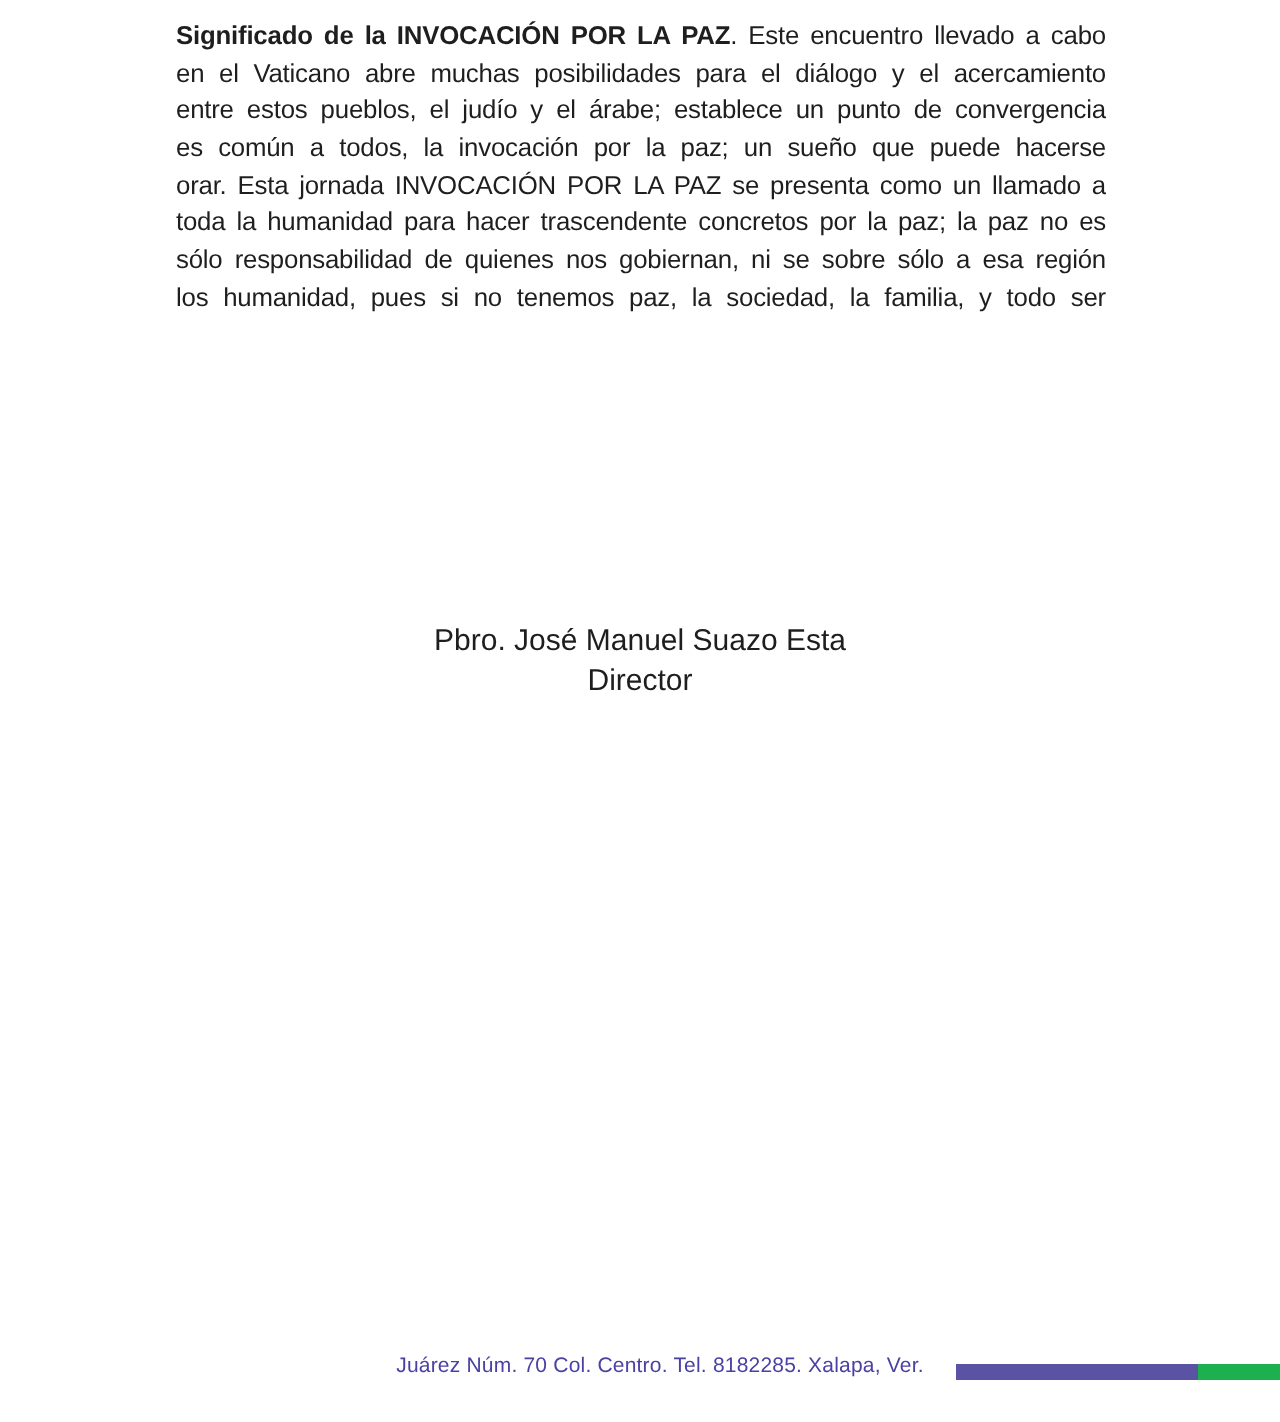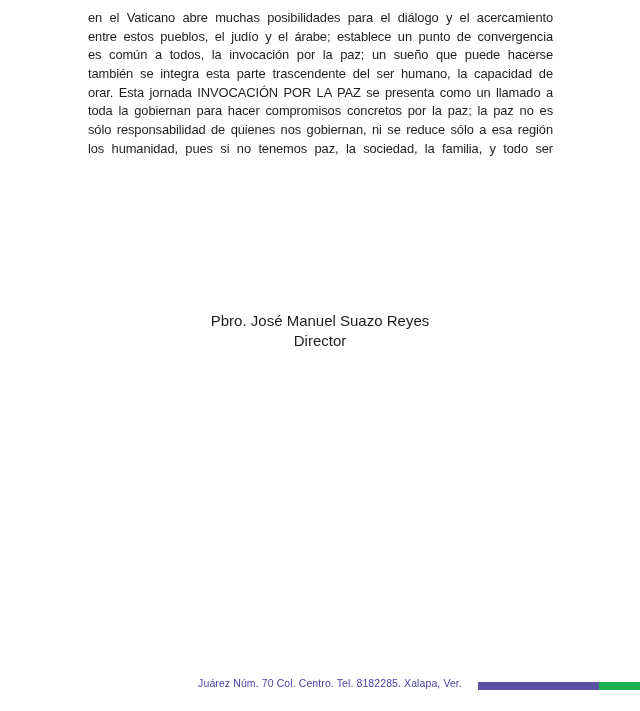--- a/index.html
+++ b/index.html
@@ -75,32 +75,32 @@
     height: 100%;
     background: var(--bar_green, #1cb14e);
   }
 </style>
 </head>
 <body>
 
 <div class="page">
 
   <div class="para">
+    <div class="pline"><span class="b">Significado de la INVOCACIÓN POR LA PAZ</span><span>. Este encuentro llevado a cabo</span></div>
     <div class="pline">en el Vaticano abre muchas posibilidades para el diálogo y el acercamiento</div>
     <div class="pline">entre estos pueblos, el judío y el árabe; establece un punto de convergencia</div>
     <div class="pline">es común a todos, la invocación por la paz; un sueño que puede hacerse</div>
-    <div class="pline">también se integra esta parte trascendente del ser humano, la capacidad de</div>
     <div class="pline">orar. Esta jornada INVOCACIÓN POR LA PAZ se presenta como un llamado a</div>
-    <div class="pline">toda la gobiernan para hacer compromisos concretos por la paz; la paz no es</div>
-    <div class="pline">sólo responsabilidad de quienes nos gobiernan, ni se reduce sólo a esa región</div>
+    <div class="pline">toda la humanidad para hacer trascendente concretos por la paz; la paz no es</div>
+    <div class="pline">sólo responsabilidad de quienes nos gobiernan, ni se sobre sólo a esa región</div>
     <div class="pline">los humanidad, pues si no tenemos paz, la sociedad, la familia, y todo ser</div>
   </div>
 
   <div class="signature">
-    <div>Pbro. José Manuel Suazo Reyes</div>
+    <div>Pbro. José Manuel Suazo Esta</div>
     <div>Director</div>
   </div>
 
   <div class="footer-text">Juárez Núm. 70 Col. Centro. Tel. 8182285. Xalapa, Ver.</div>
 
   <div class="footer-bar">
     <div class="bar-purple"></div>
     <div class="bar-green"></div>
   </div>
 

